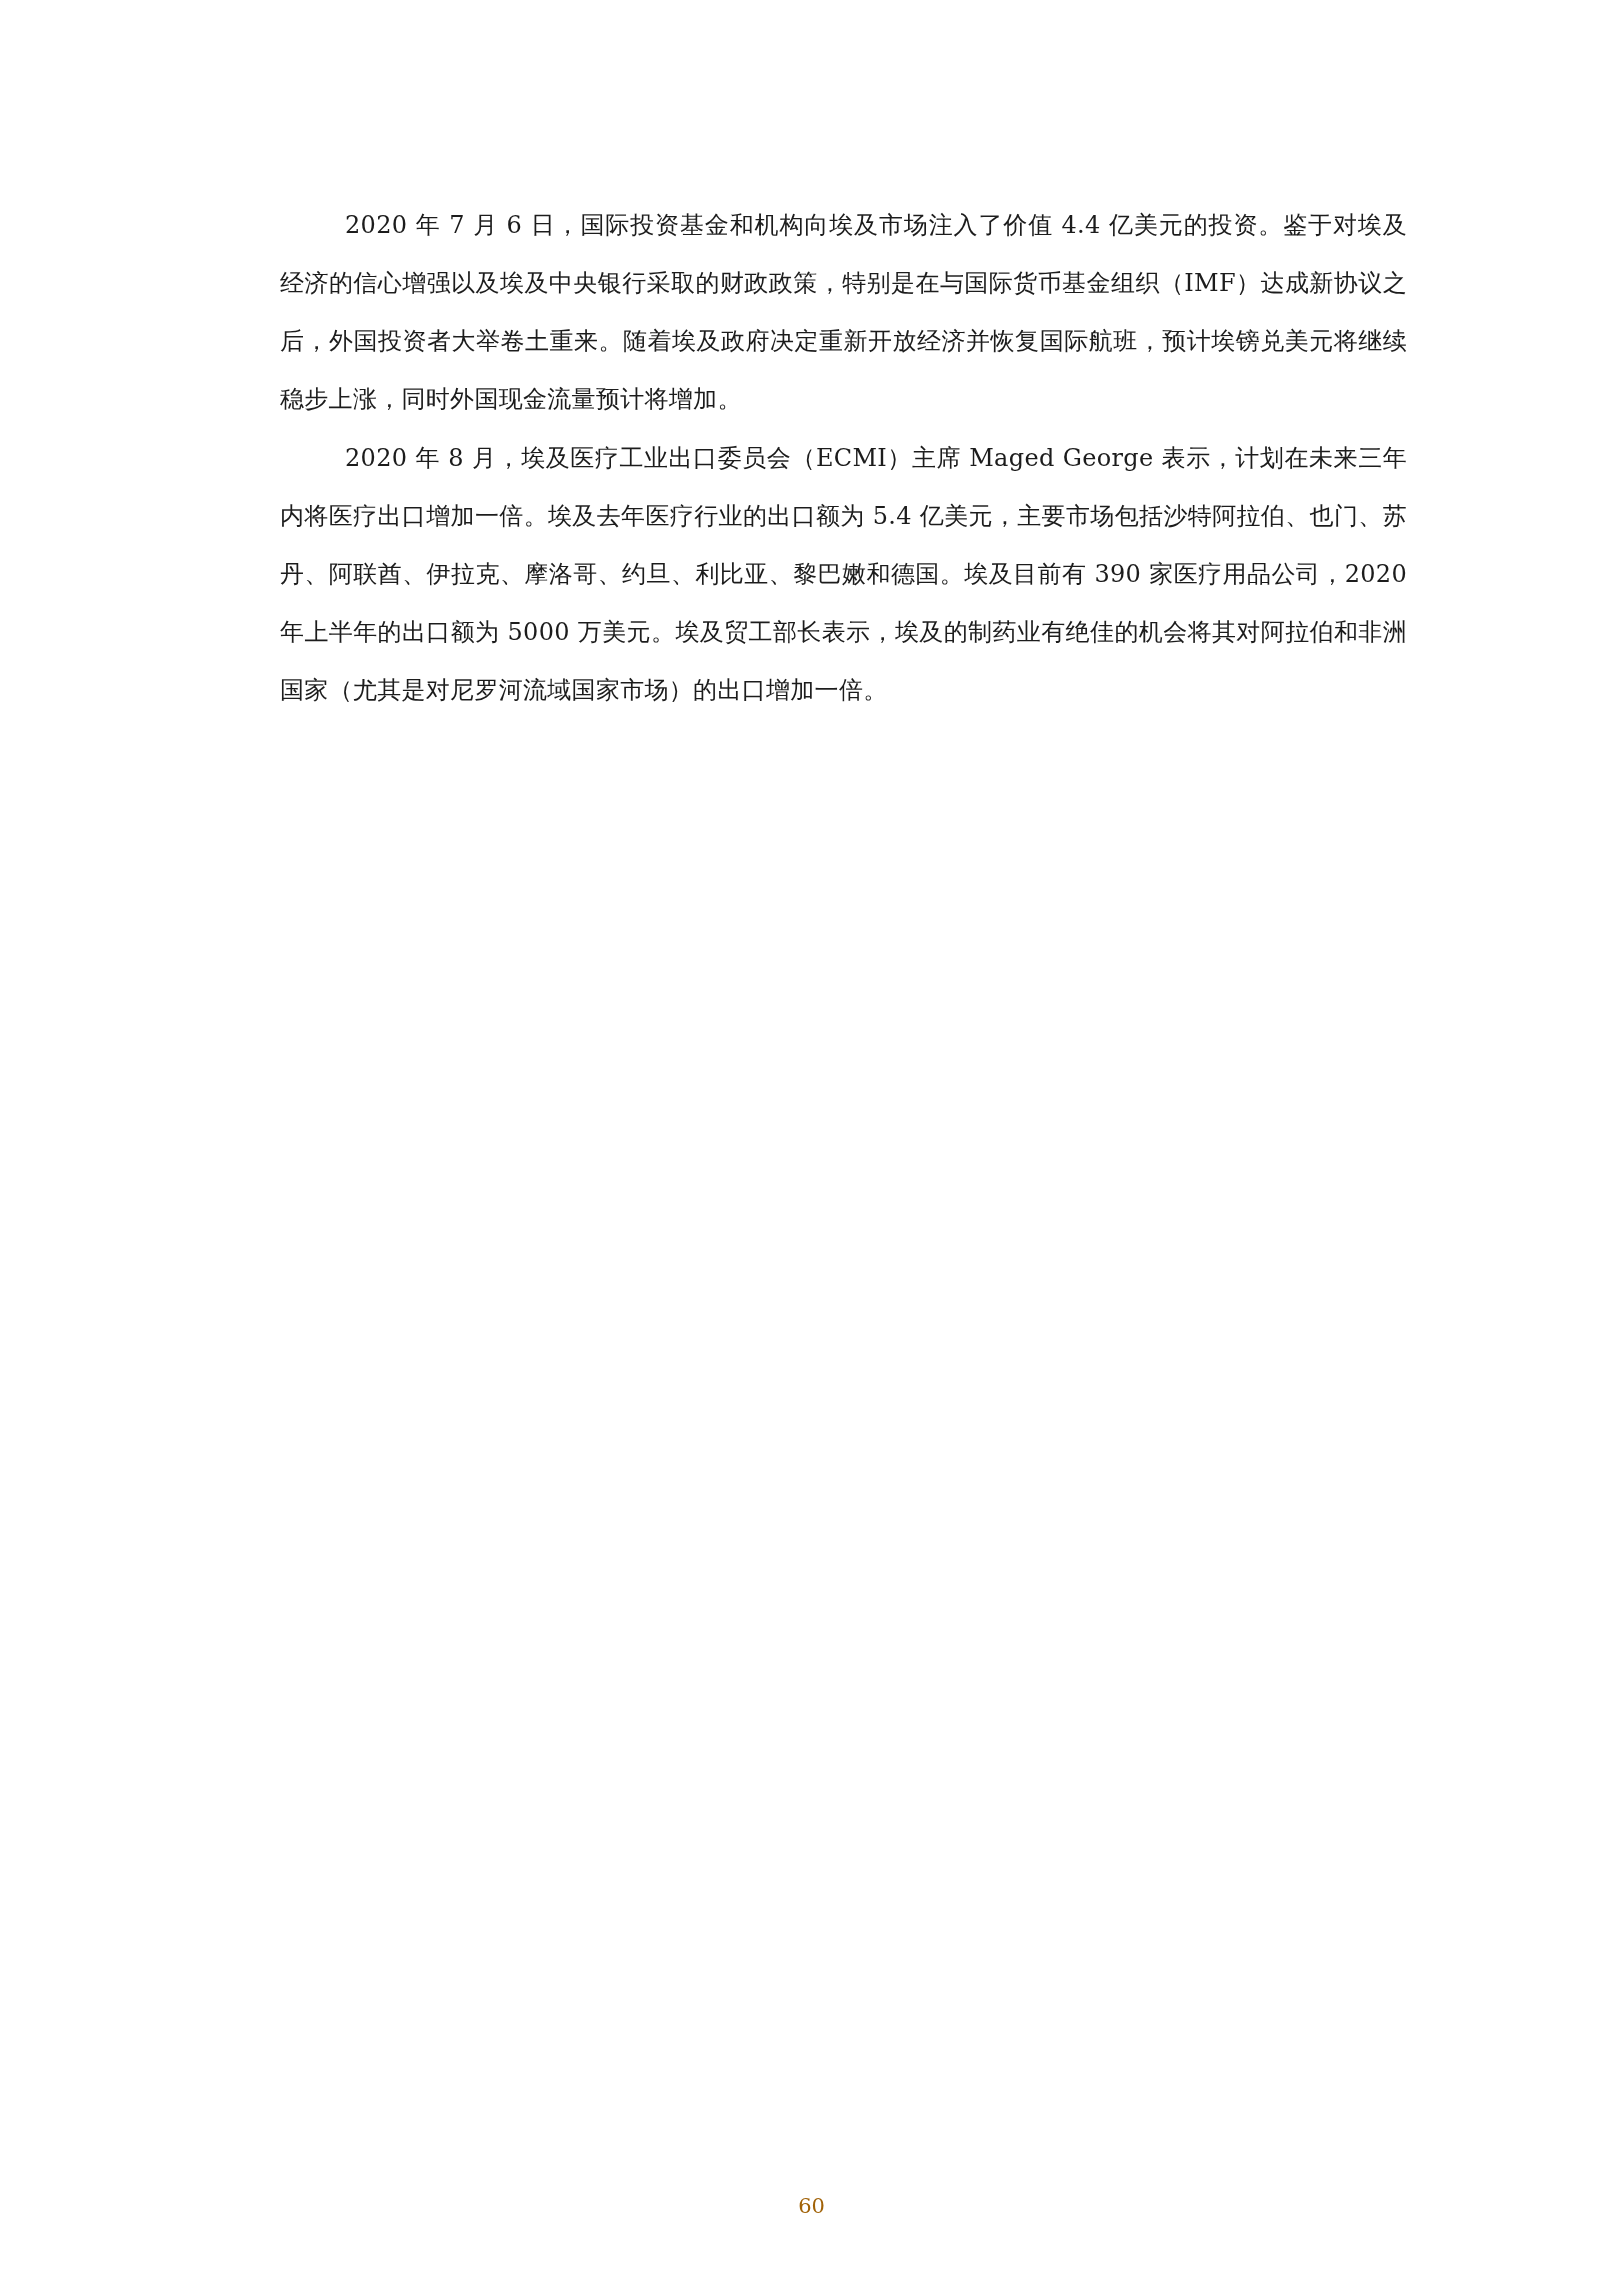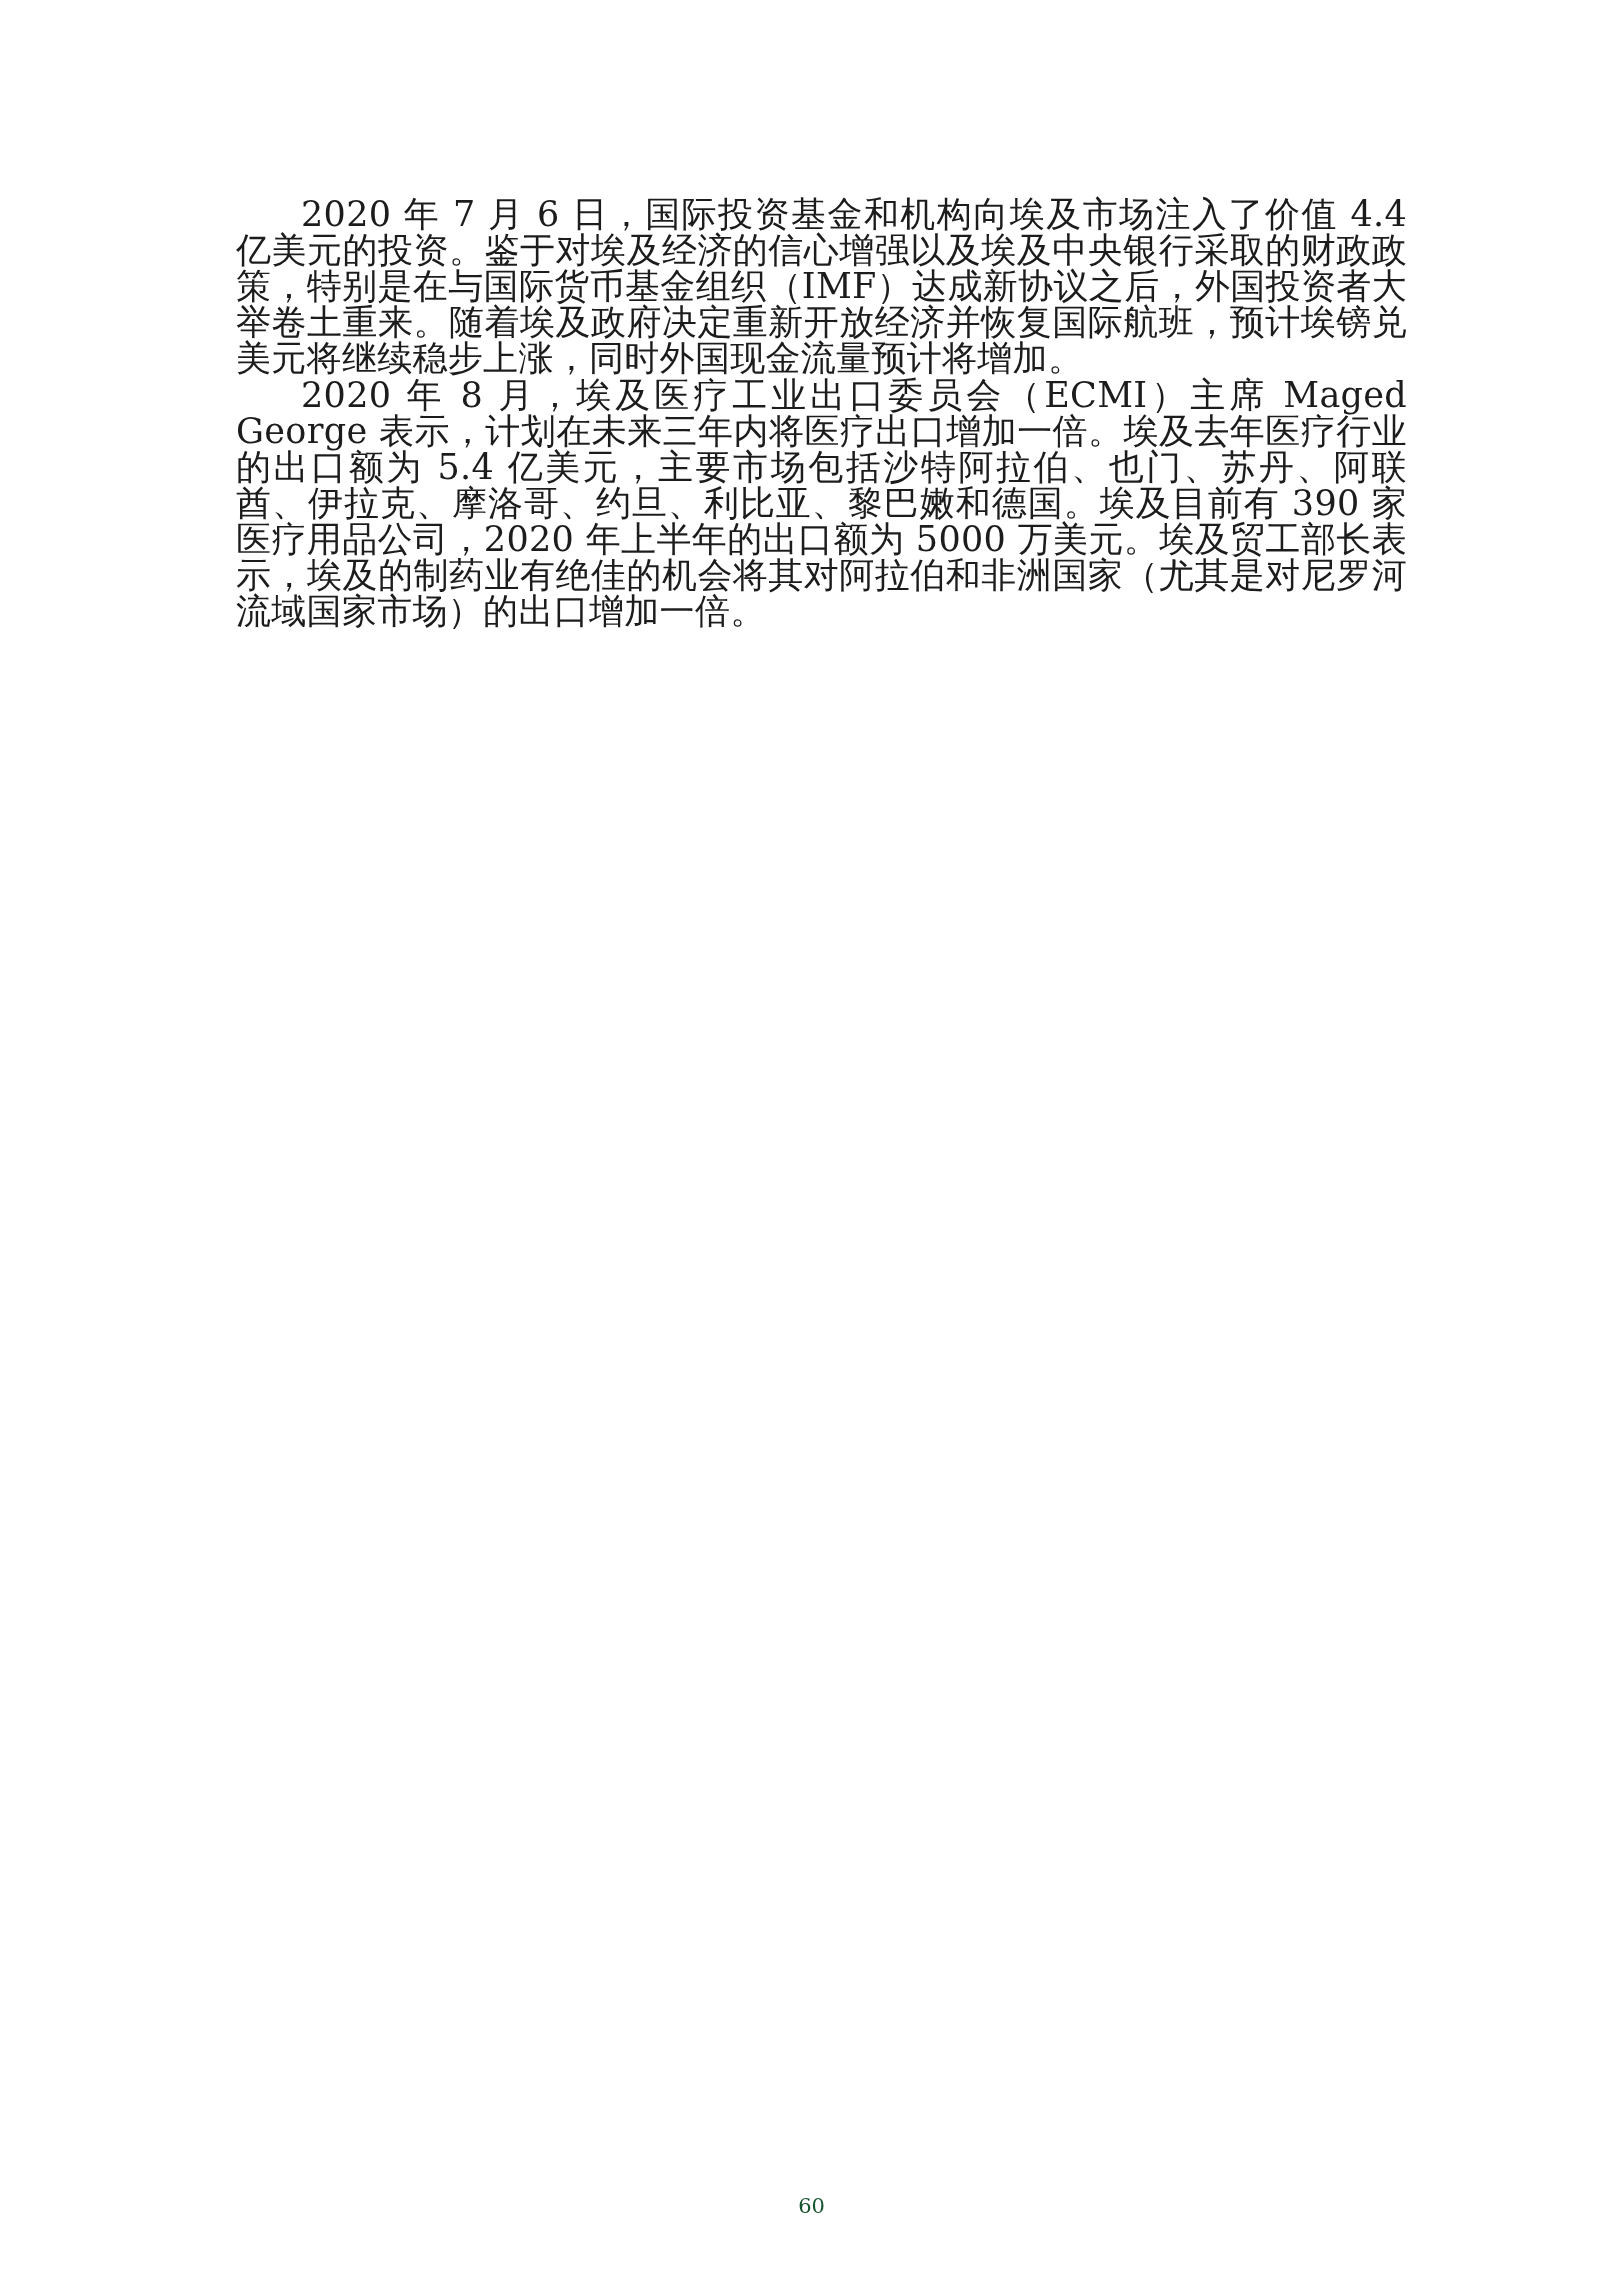--- a/index.html
+++ b/index.html
@@ -17,40 +17,41 @@
   .page {
     position: relative;
     width: 1623px;
     height: 2295px;
     box-sizing: border-box;
     padding: 196px 216px 131px 236px;
     background: #ffffff;
   }
   .body-text {
     font-family: "DejaVu Serif", "Liberation Serif", serif;
-    font-size: 35px;
-    line-height: 36px;
+    font-size: 24px;
+    line-height: 58px;
     text-align: justify;
     text-justify: inter-ideograph;
     letter-spacing: 0.3px;
     color: #1c1c1c;
+    margin-left: 44px;
   }
   .para {
     margin: 0 0 1.3px 0;
     text-indent: 65px;
   }
   .page-number {
     position: absolute;
     left: 0;
     right: 0;
     bottom: 77px;
     text-align: center;
     font-family: "DejaVu Serif", "Liberation Serif", serif;
     font-size: 21px;
-    color: #14532d;
+    color: #a16207;
   }
 </style>
 </head>
 <body>
 
 <div class="page">
   <div class="body-text">
     <p class="para">2020 年 7 月 6 日，国际投资基金和机构向埃及市场注入了价值 4.4 亿美元的投资。鉴于对埃及经济的信心增强以及埃及中央银行采取的财政政策，特别是在与国际货币基金组织（IMF）达成新协议之后，外国投资者大举卷土重来。随着埃及政府决定重新开放经济并恢复国际航班，预计埃镑兑美元将继续稳步上涨，同时外国现金流量预计将增加。</p>
     <p class="para">2020 年 8 月，埃及医疗工业出口委员会（ECMI）主席 Maged George 表示，计划在未来三年内将医疗出口增加一倍。埃及去年医疗行业的出口额为 5.4 亿美元，主要市场包括沙特阿拉伯、也门、苏丹、阿联酋、伊拉克、摩洛哥、约旦、利比亚、黎巴嫩和德国。埃及目前有 390 家医疗用品公司，2020 年上半年的出口额为 5000 万美元。埃及贸工部长表示，埃及的制药业有绝佳的机会将其对阿拉伯和非洲国家（尤其是对尼罗河流域国家市场）的出口增加一倍。</p>
   </div>

